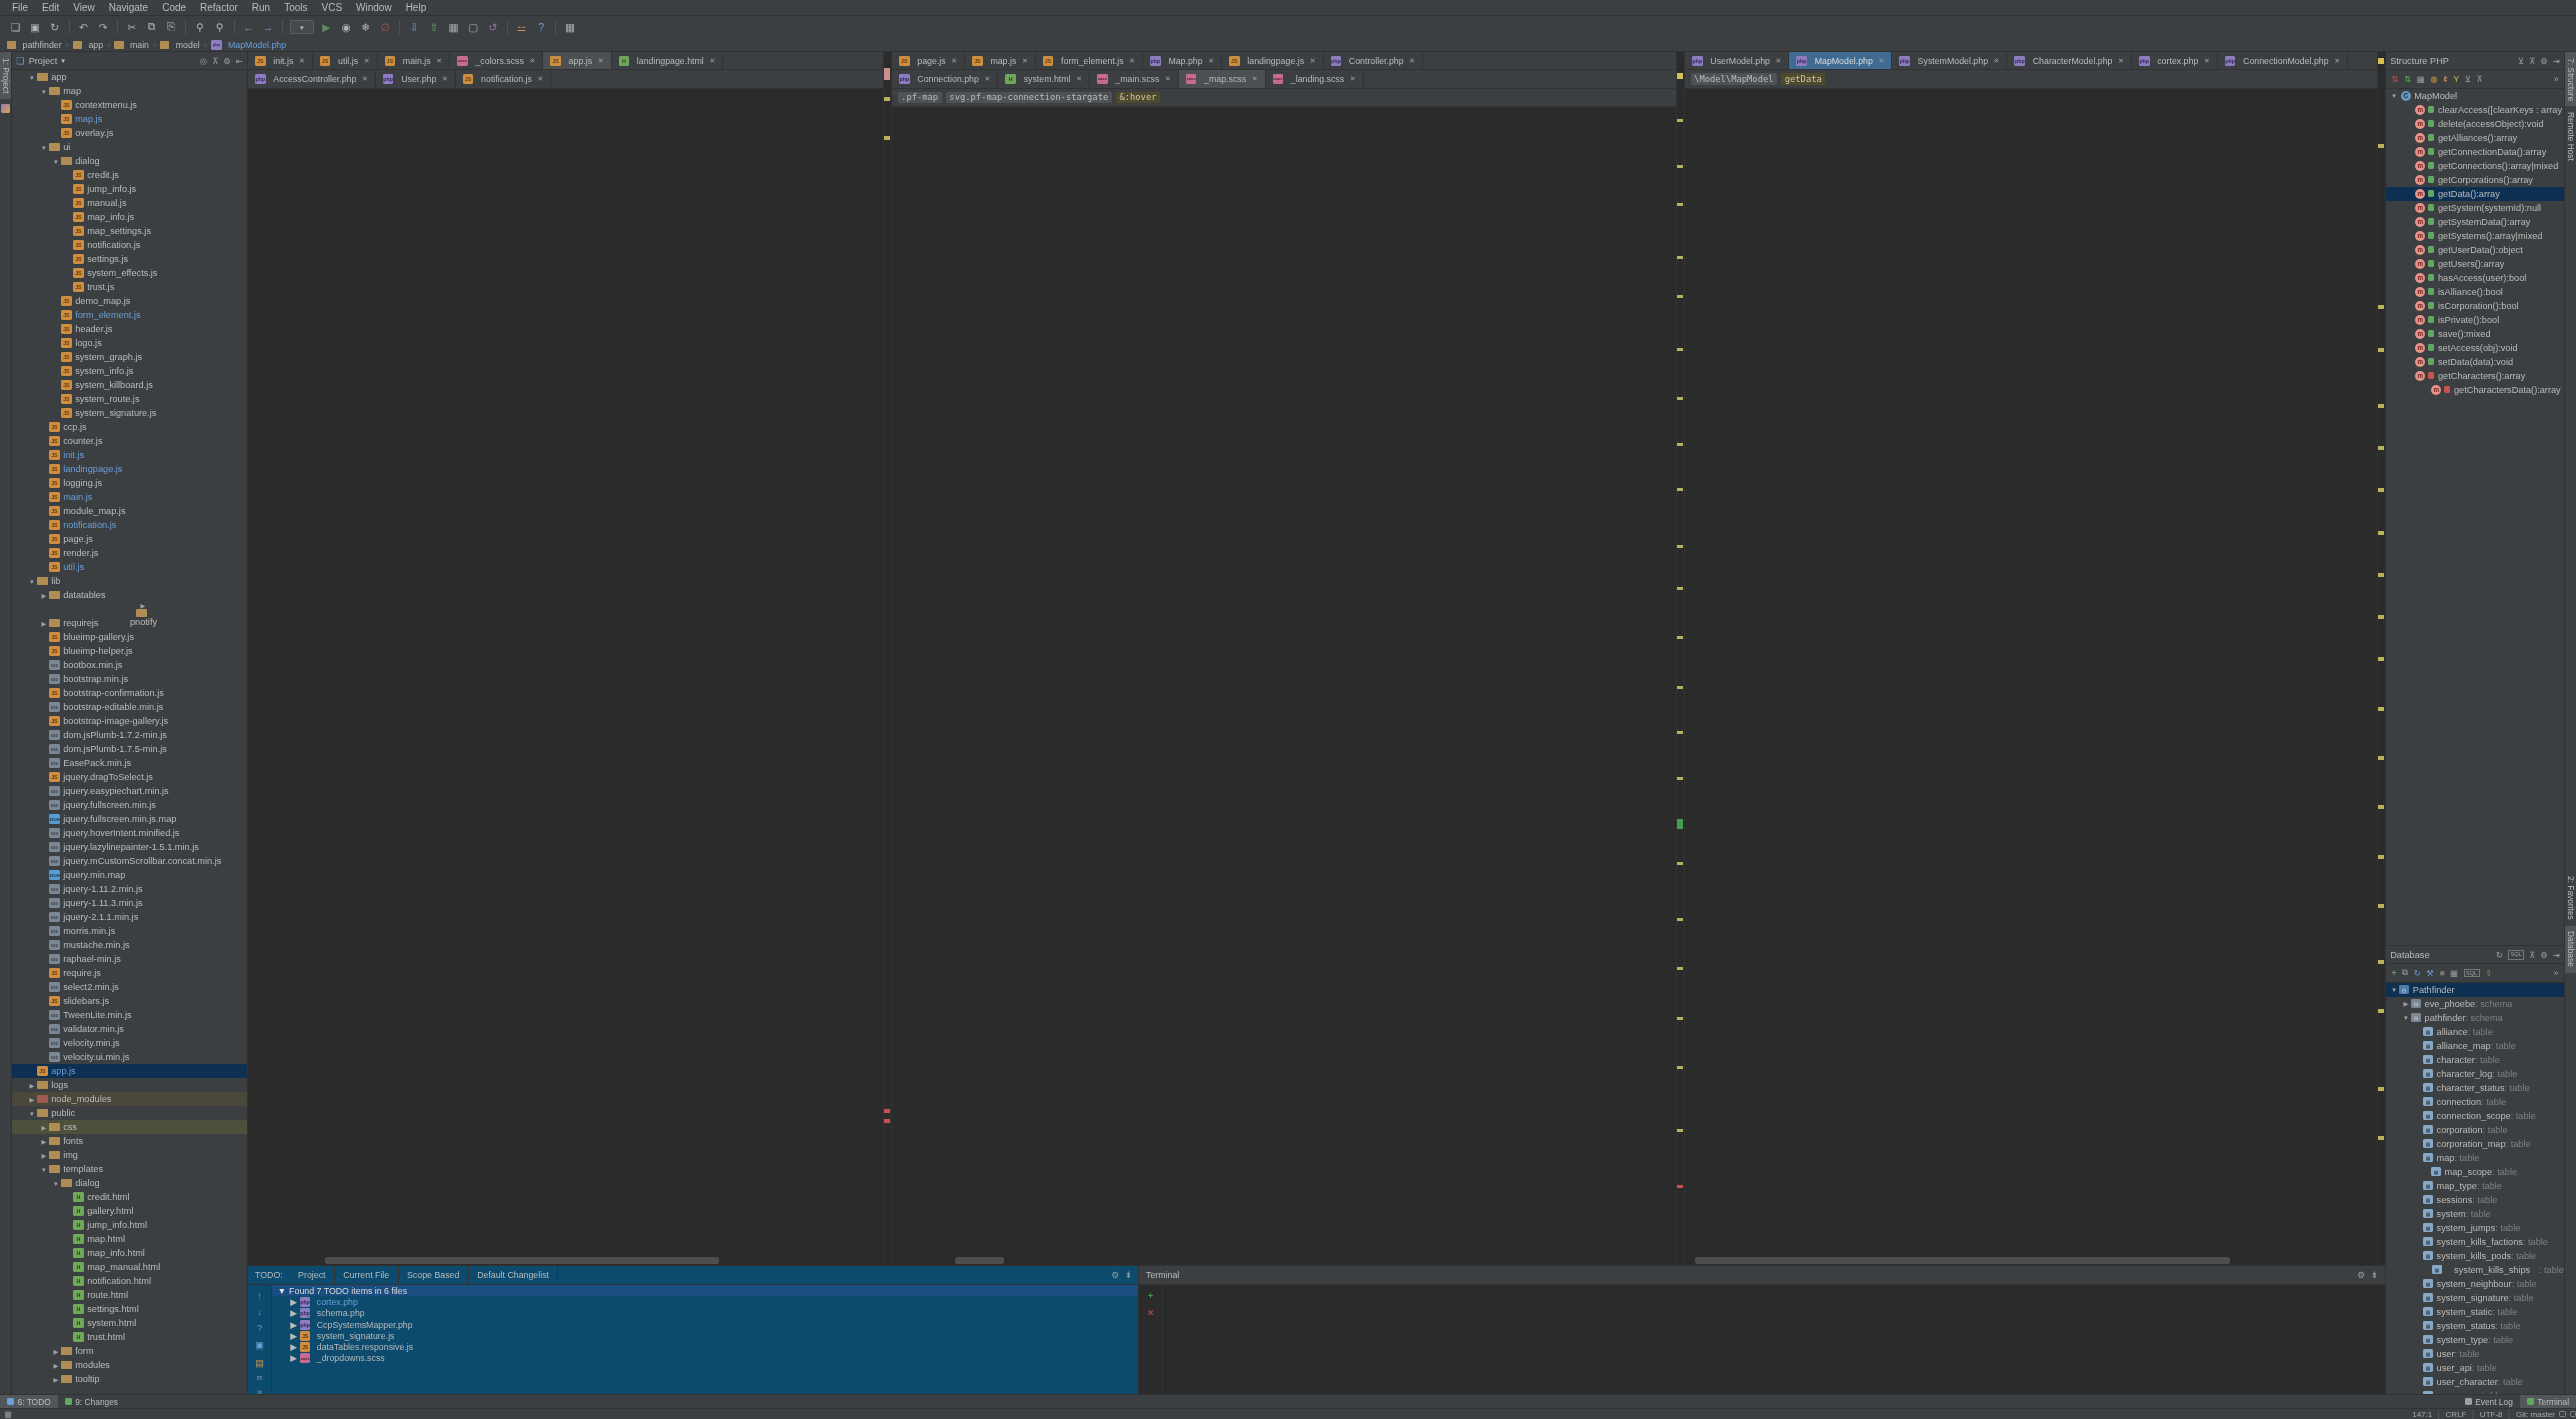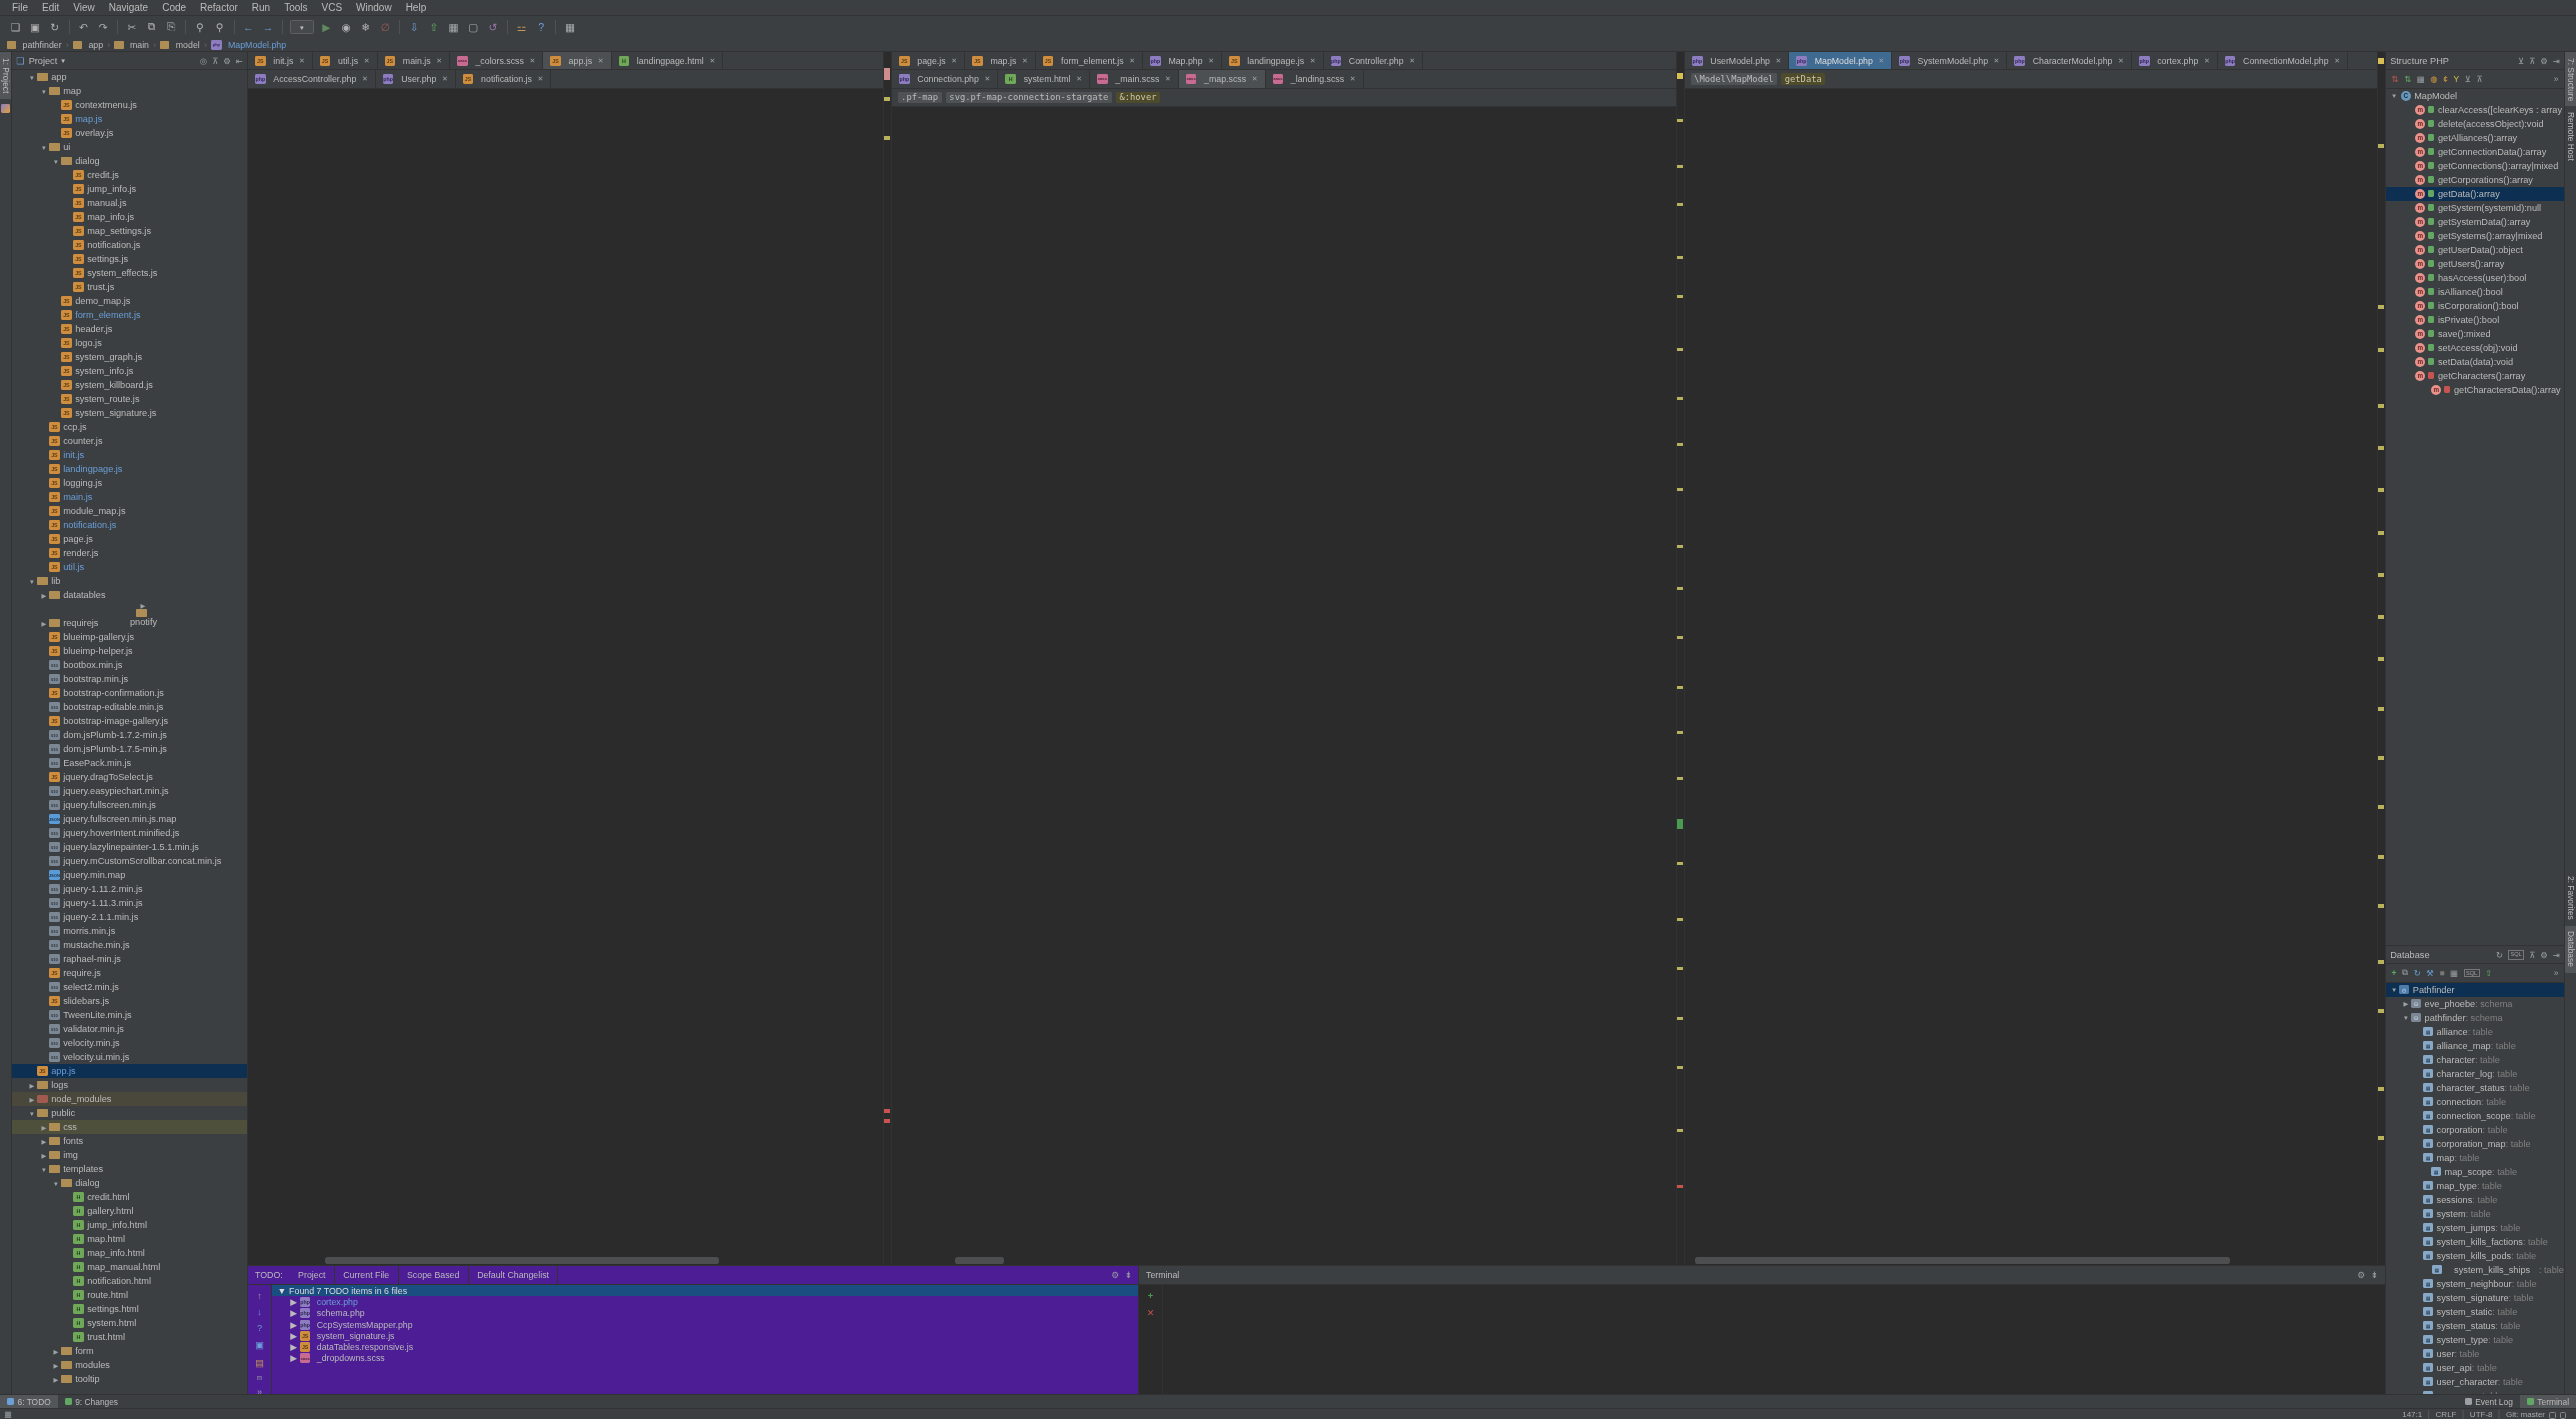--- a/index.html
+++ b/index.html
@@ -19,21 +19,21 @@
   
   .stripe{background:#3c3f41;}
   #stripe-left{left:0;top:52px;width:12px;height:1342px;border-right:0.7px solid #323232;}
   #stripe-right{left:2564px;top:52px;width:12px;height:1342px;border-left:0.7px solid #323232;}
   .vlabel{writing-mode:vertical-rl;font-size:8.4px;color:#bbb;padding:5.6px 0.7px;cursor:default;}
   .vlabel.active{background:rgba(255,255,255,0.12);}
   #stripe-bottom{left:0;top:1394px;width:2576px;height:14px;display:flex;align-items:center;border-top:0.7px solid #323232;background:#3c3f41;font-size:8.4px;}
   .bstripe-item{display:flex;align-items:center;gap:3.5px;padding:0.7px 7px;height:100%;color:#bbb;}
   .bstripe-item.active{background:rgba(255,255,255,0.12);}
   #statusbar{left:0;top:1408px;width:2576px;height:11.3px;display:flex;align-items:center;border-top:0.7px solid #323232;background:#3c3f41;font-size:8px;color:#aaa;}
-  .status-right{margin-left:auto;display:flex;align-items:flex-end;gap:4.2px;padding-right:10px;}
+  .status-right{margin-left:auto;display:flex;align-items:center;gap:4.2px;}
   .st-sep{color:#666;}
   
   #project-panel{left:12px;top:52px;width:236px;height:1342px;background:#3c3f41;border-right:0.7px solid #323232;overflow:hidden;}
   .panel-head{height:18.3px;display:flex;align-items:center;padding:0 4.2px;border-bottom:0.7px solid #323232;font-size:9.2px;color:#bbb;}
   .panel-head .ph-icons{margin-left:auto;display:flex;gap:5px;color:#9aa0a5;font-size:8.4px;}
   .tree{font-size:9.2px;}
   .trow{height:14px;display:flex;align-items:center;white-space:nowrap;cursor:default;color:#bbb;}
   .trow .car{width:7.7px;font-size:6.3px;color:#9da2a6;text-align:center;margin-right:1.4px;flex:none;}
   .trow.sel{background:#0d2f52;}
   .trow.band1{background:rgba(128,100,40,0.22);}
@@ -69,21 +69,21 @@
   #structure-panel{left:2385px;top:52px;width:179px;height:893px;background:#3c3f41;border-left:0.7px solid #323232;overflow:hidden;}
   .mini-toolbar{height:18.3px;display:flex;align-items:center;gap:5.6px;padding:0 5.6px;border-bottom:0.7px solid #323232;color:#9aa0a5;font-size:8.4px;}
   .sticon{width:10px;height:10px;border-radius:50%;background:#e8928c;color:#6d241f;font-size:6.3px;font-weight:bold;display:inline-flex;align-items:center;justify-content:center;flex:none;margin:0 2.8px 0 1.4px;}
   .lockdot{width:5.6px;height:7px;border-radius:1.4px;flex:none;margin-right:4.2px;}
   .lock-pub{background:#62a862;} .lock-priv{background:#c75450;}
   .sticon-class{width:10px;height:10px;border-radius:50%;background:#6897bb;color:#10293d;font-size:6.3px;font-weight:bold;display:inline-flex;align-items:center;justify-content:center;flex:none;margin:0 3.5px 0 1.4px;}
   #database-panel{left:2385px;top:945px;width:179px;height:449px;background:#3c3f41;border-left:0.7px solid #323232;border-top:0.7px solid #323232;overflow:hidden;}
   .dbic{width:10px;height:8.4px;flex:none;margin-right:3.5px;border-radius:1.4px;display:flex;align-items:center;justify-content:center;font-size:5px;color:#dfe9f2;}
   .dbic.root{background:#4e7ca8;} .dbic.sch{background:#7b8794;} .dbic.tb{background:#87a9c7;color:#223548;}
   
-  #todo-panel{left:248px;top:1265px;width:891px;height:129px;background:#4c1d95;border-top:0.7px solid #323232;overflow:hidden;text-align:center;}
+  #todo-panel{left:248px;top:1265px;width:891px;height:129px;background:#0c4a6e;border-top:0.7px solid #323232;overflow:hidden;text-align:center;}
   .todo-head{height:19px;display:flex;align-items:center;border-bottom:0.7px solid #323232;font-size:8.8px;}
   .todo-tab{padding:2.8px 8.4px;color:#bbb;border-right:0.7px solid #323232;height:100%;display:flex;align-items:center;}
   .todo-body{display:flex;height:110px;}
   .tool-col{width:24px;border-right:0.7px solid #323232;display:flex;flex-direction:column;align-items:center;gap:6.3px;padding-top:5.6px;color:#9aa0a5;font-size:9.2px;}
   .todo-row{height:11.3px;display:flex;align-items:center;font-size:8.8px;gap:2.8px;padding-left:5.6px;}
   .todo-row.sum{background:#1a4e80;color:#ddd;}
   #terminal-panel{left:1138px;top:1265px;width:1247px;height:129px;background:#3c3f41;border-top:0.7px solid #323232;border-left:0.7px solid #323232;overflow:hidden;}
   .term-body{display:flex;height:110px;background:#2b2b2b;}
   .term-text{font-family:"DejaVu Sans Mono",monospace;font-size:9.2px;line-height:14px;color:#bbbbbb;padding:5.6px 0 0 7px;white-space:pre;}
   .cursor{display:inline-block;width:5.6px;height:10px;background:#bbbbbb;vertical-align:text-bottom;}

